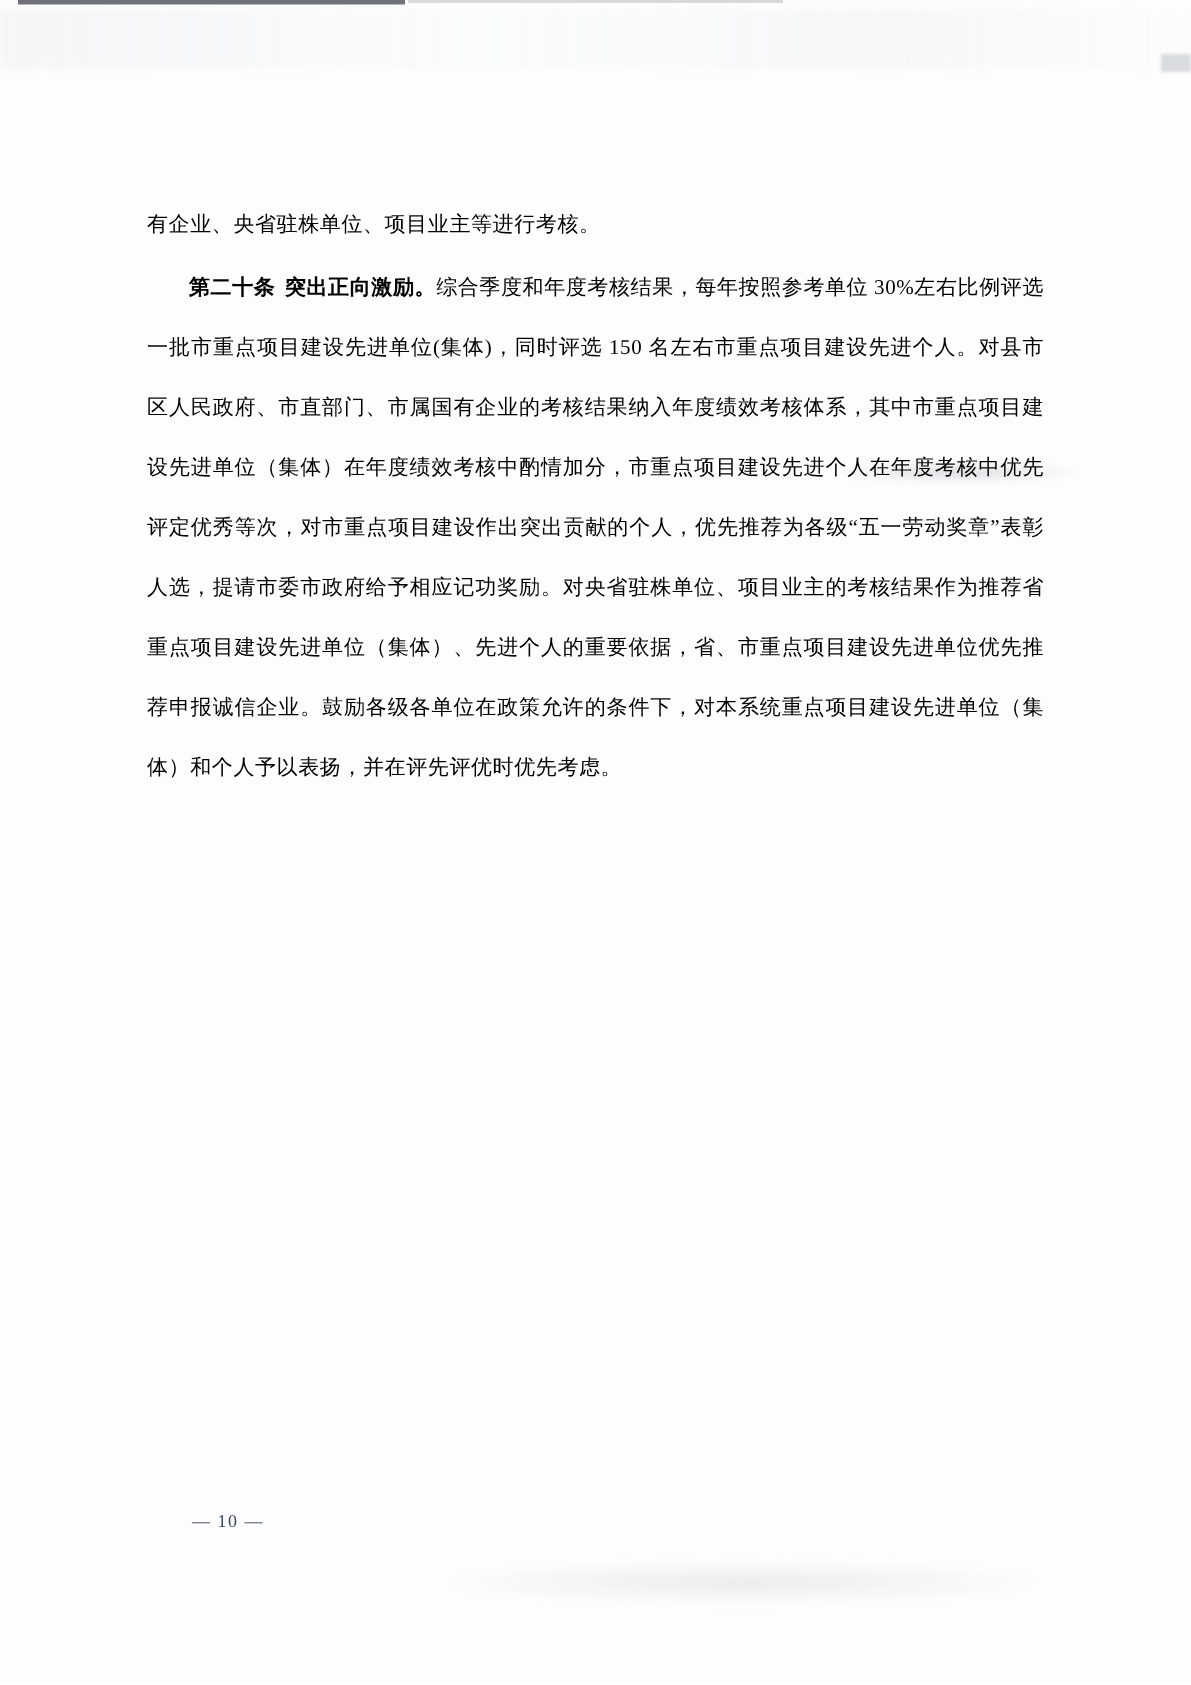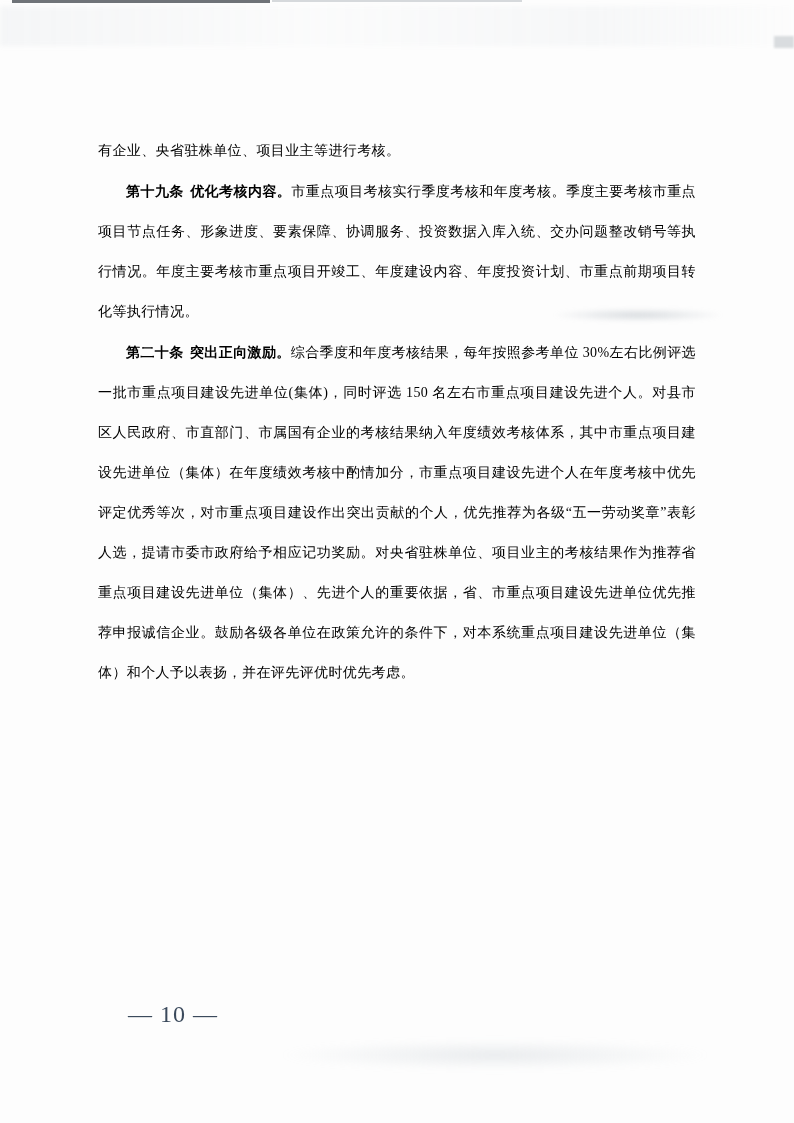--- a/index.html
+++ b/index.html
@@ -83,42 +83,41 @@
     font-family: "Liberation Sans", "DejaVu Sans", sans-serif;
   }
   .art-num {
     margin-right: 0.45em;
   }
   .page-number {
     position: absolute;
     left: 128px;
     top: 1001px;
     color: #3b4a5c;
-    font-size: 24px;
+    font-size: 12px;
     line-height: 26px;
     letter-spacing: 1px;
   }
 </style>
 </head>
 <body>
 
 <div class="page">
 
   <div class="scan-band-top"></div>
   <div class="scan-bar-dark"></div>
   <div class="scan-bar-light"></div>
   <div class="scan-mark-right"></div>
   <div class="scan-ghost-mid"></div>
   <div class="scan-band-bottom"></div>
 
   <div class="content">
 
     <p class="para no-indent">有企业、央省驻株单位、项目业主等进行考核。</p>
 
-    <p class="para"><span class="art-num">第十九条</span><span class="art-title">优化考核内容。</span><span class="art-body">市重点项目考核实行季度考核和年度考核。季度主要考核市重点项目节点任务、形象进度、要素保障、协调服务、投资数据入库入统、交办问题整改销号等执行情况。年度主要考核市重点项目开竣工、年度建设内容、年度投资计划、市重点前期项目转化等执行情况。</span></p>
 
     <p class="para"><span class="art-num">第二十条</span><span class="art-title">突出正向激励。</span><span class="art-body">综合季度和年度考核结果，每年按照参考单位 30%左右比例评选一批市重点项目建设先进单位(集体)，同时评选 150 名左右市重点项目建设先进个人。对县市区人民政府、市直部门、市属国有企业的考核结果纳入年度绩效考核体系，其中市重点项目建设先进单位（集体）在年度绩效考核中酌情加分，市重点项目建设先进个人在年度考核中优先评定优秀等次，对市重点项目建设作出突出贡献的个人，优先推荐为各级“五一劳动奖章”表彰人选，提请市委市政府给予相应记功奖励。对央省驻株单位、项目业主的考核结果作为推荐省重点项目建设先进单位（集体）、先进个人的重要依据，省、市重点项目建设先进单位优先推荐申报诚信企业。鼓励各级各单位在政策允许的条件下，对本系统重点项目建设先进单位（集体）和个人予以表扬，并在评先评优时优先考虑。</span></p>
 
 
   </div>
 
   <div class="page-number">— 10 —</div>
 
 </div>
 

